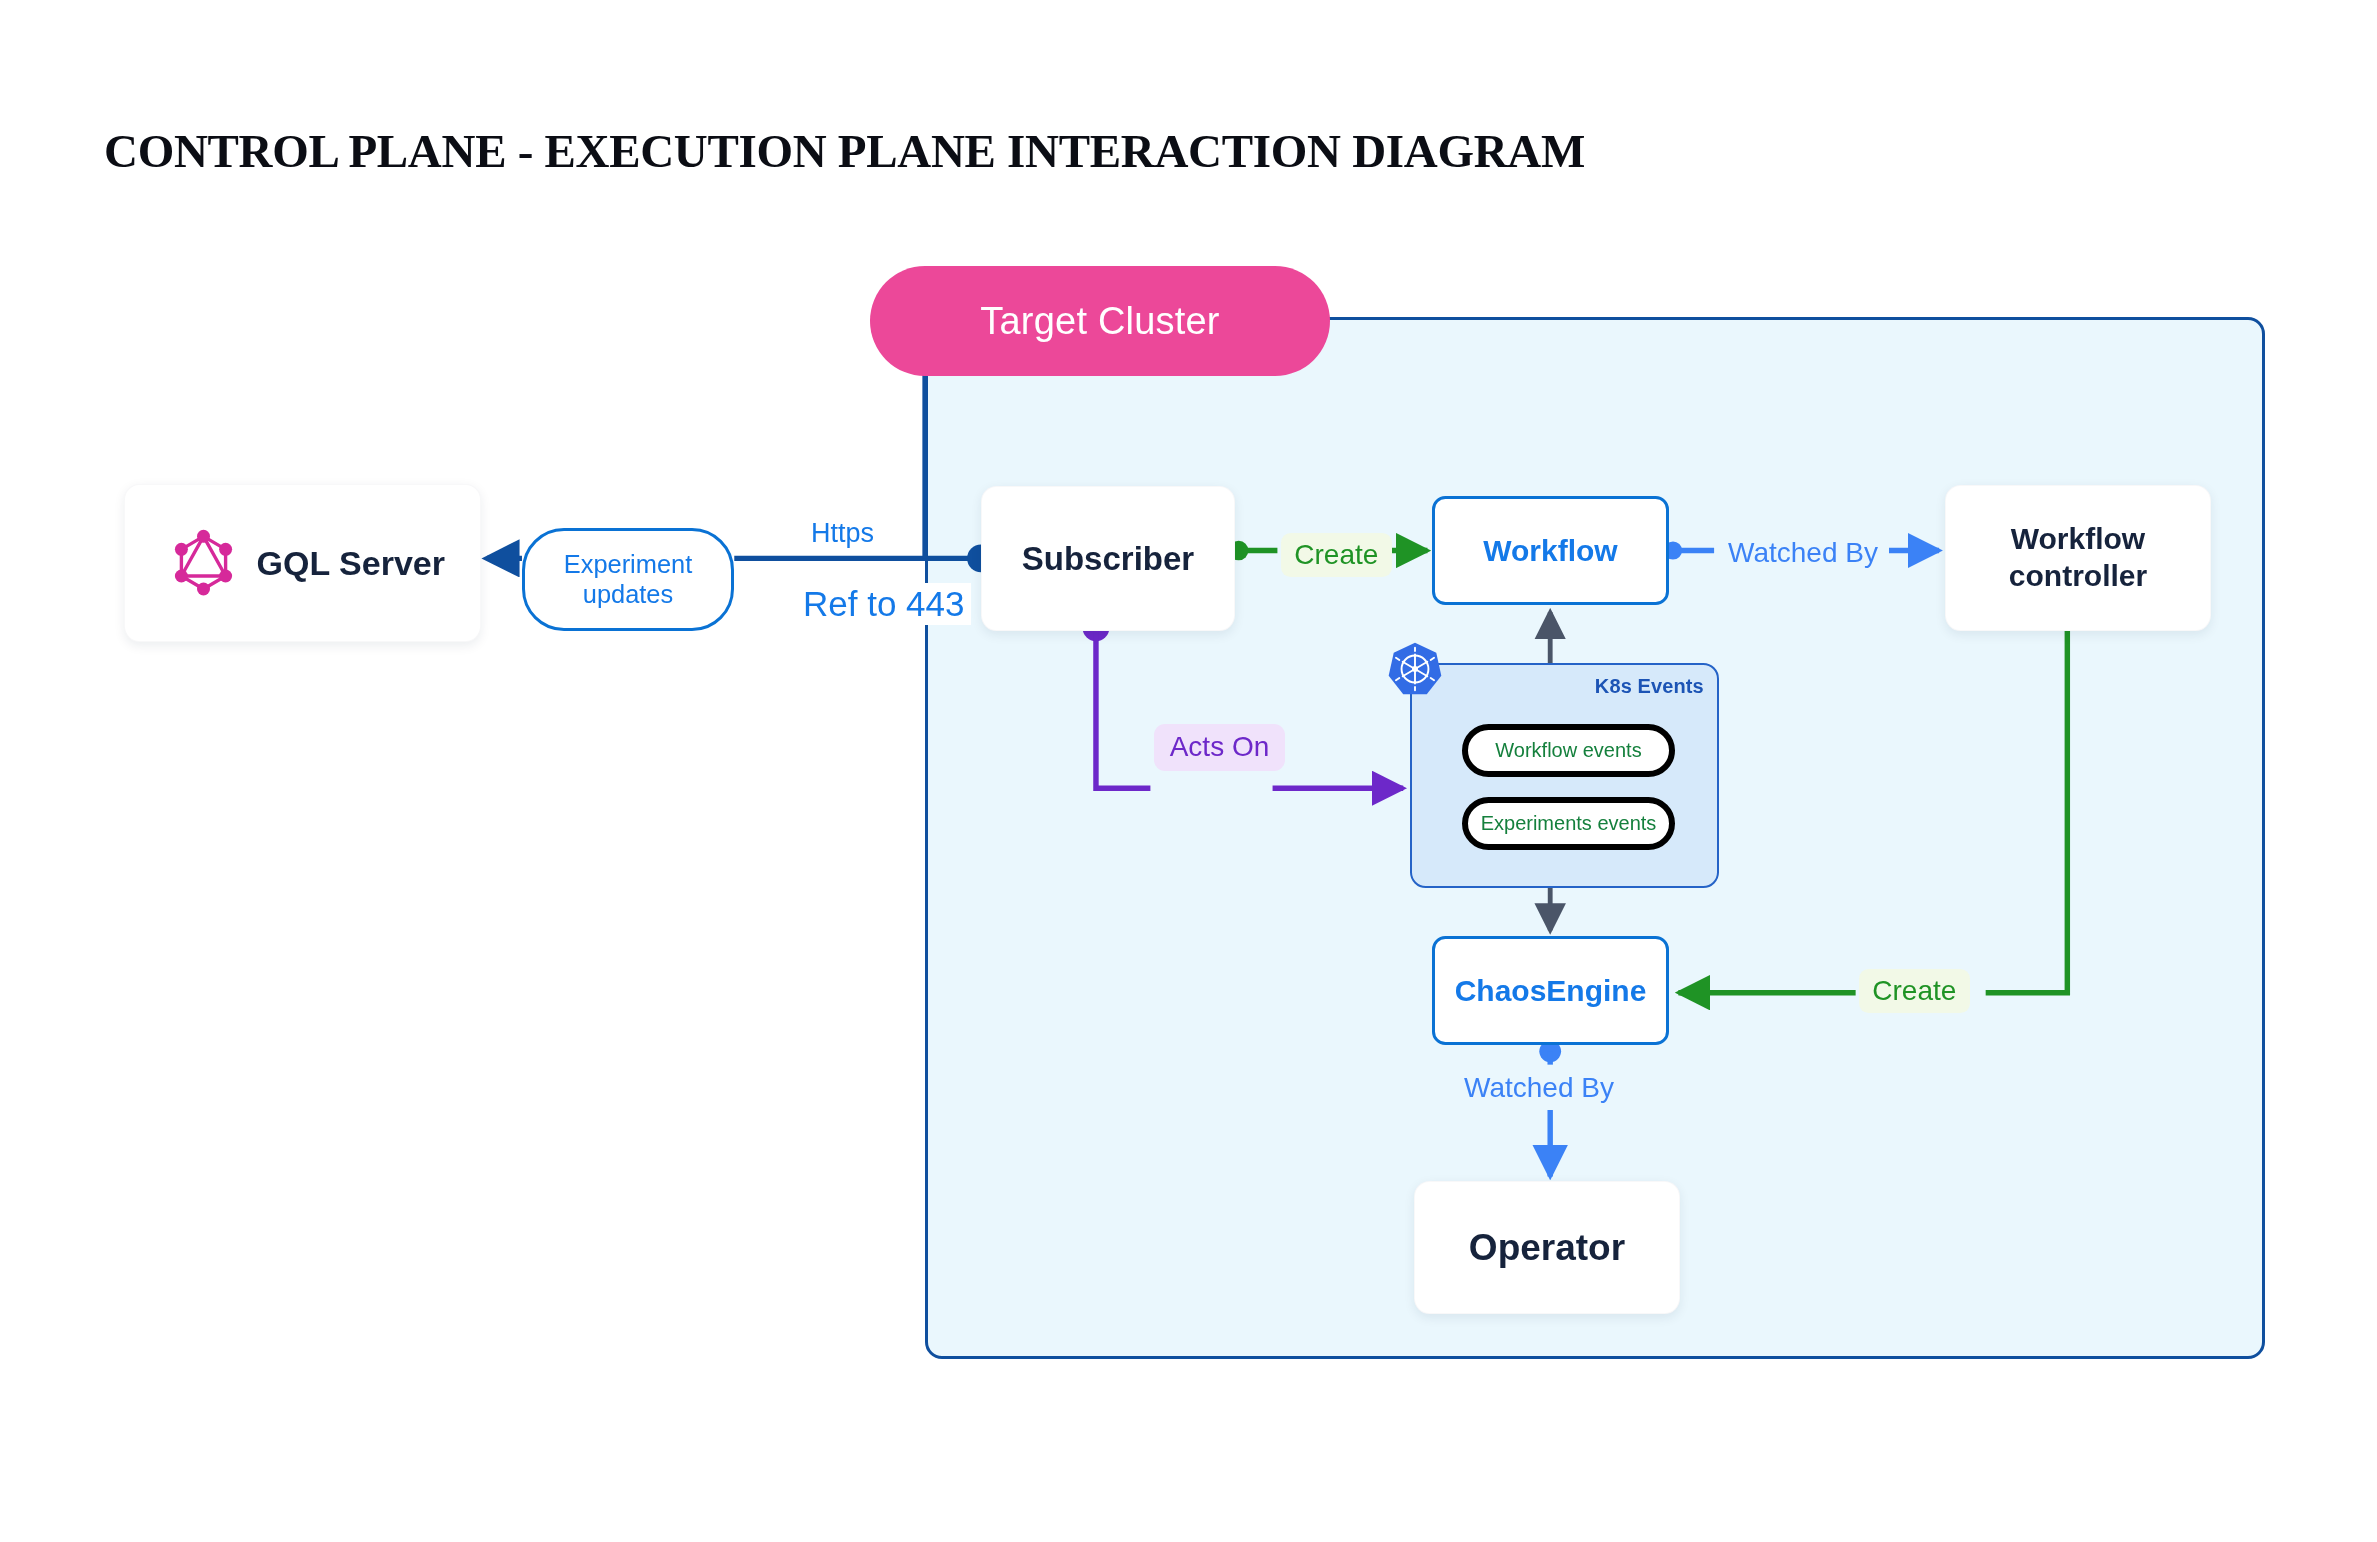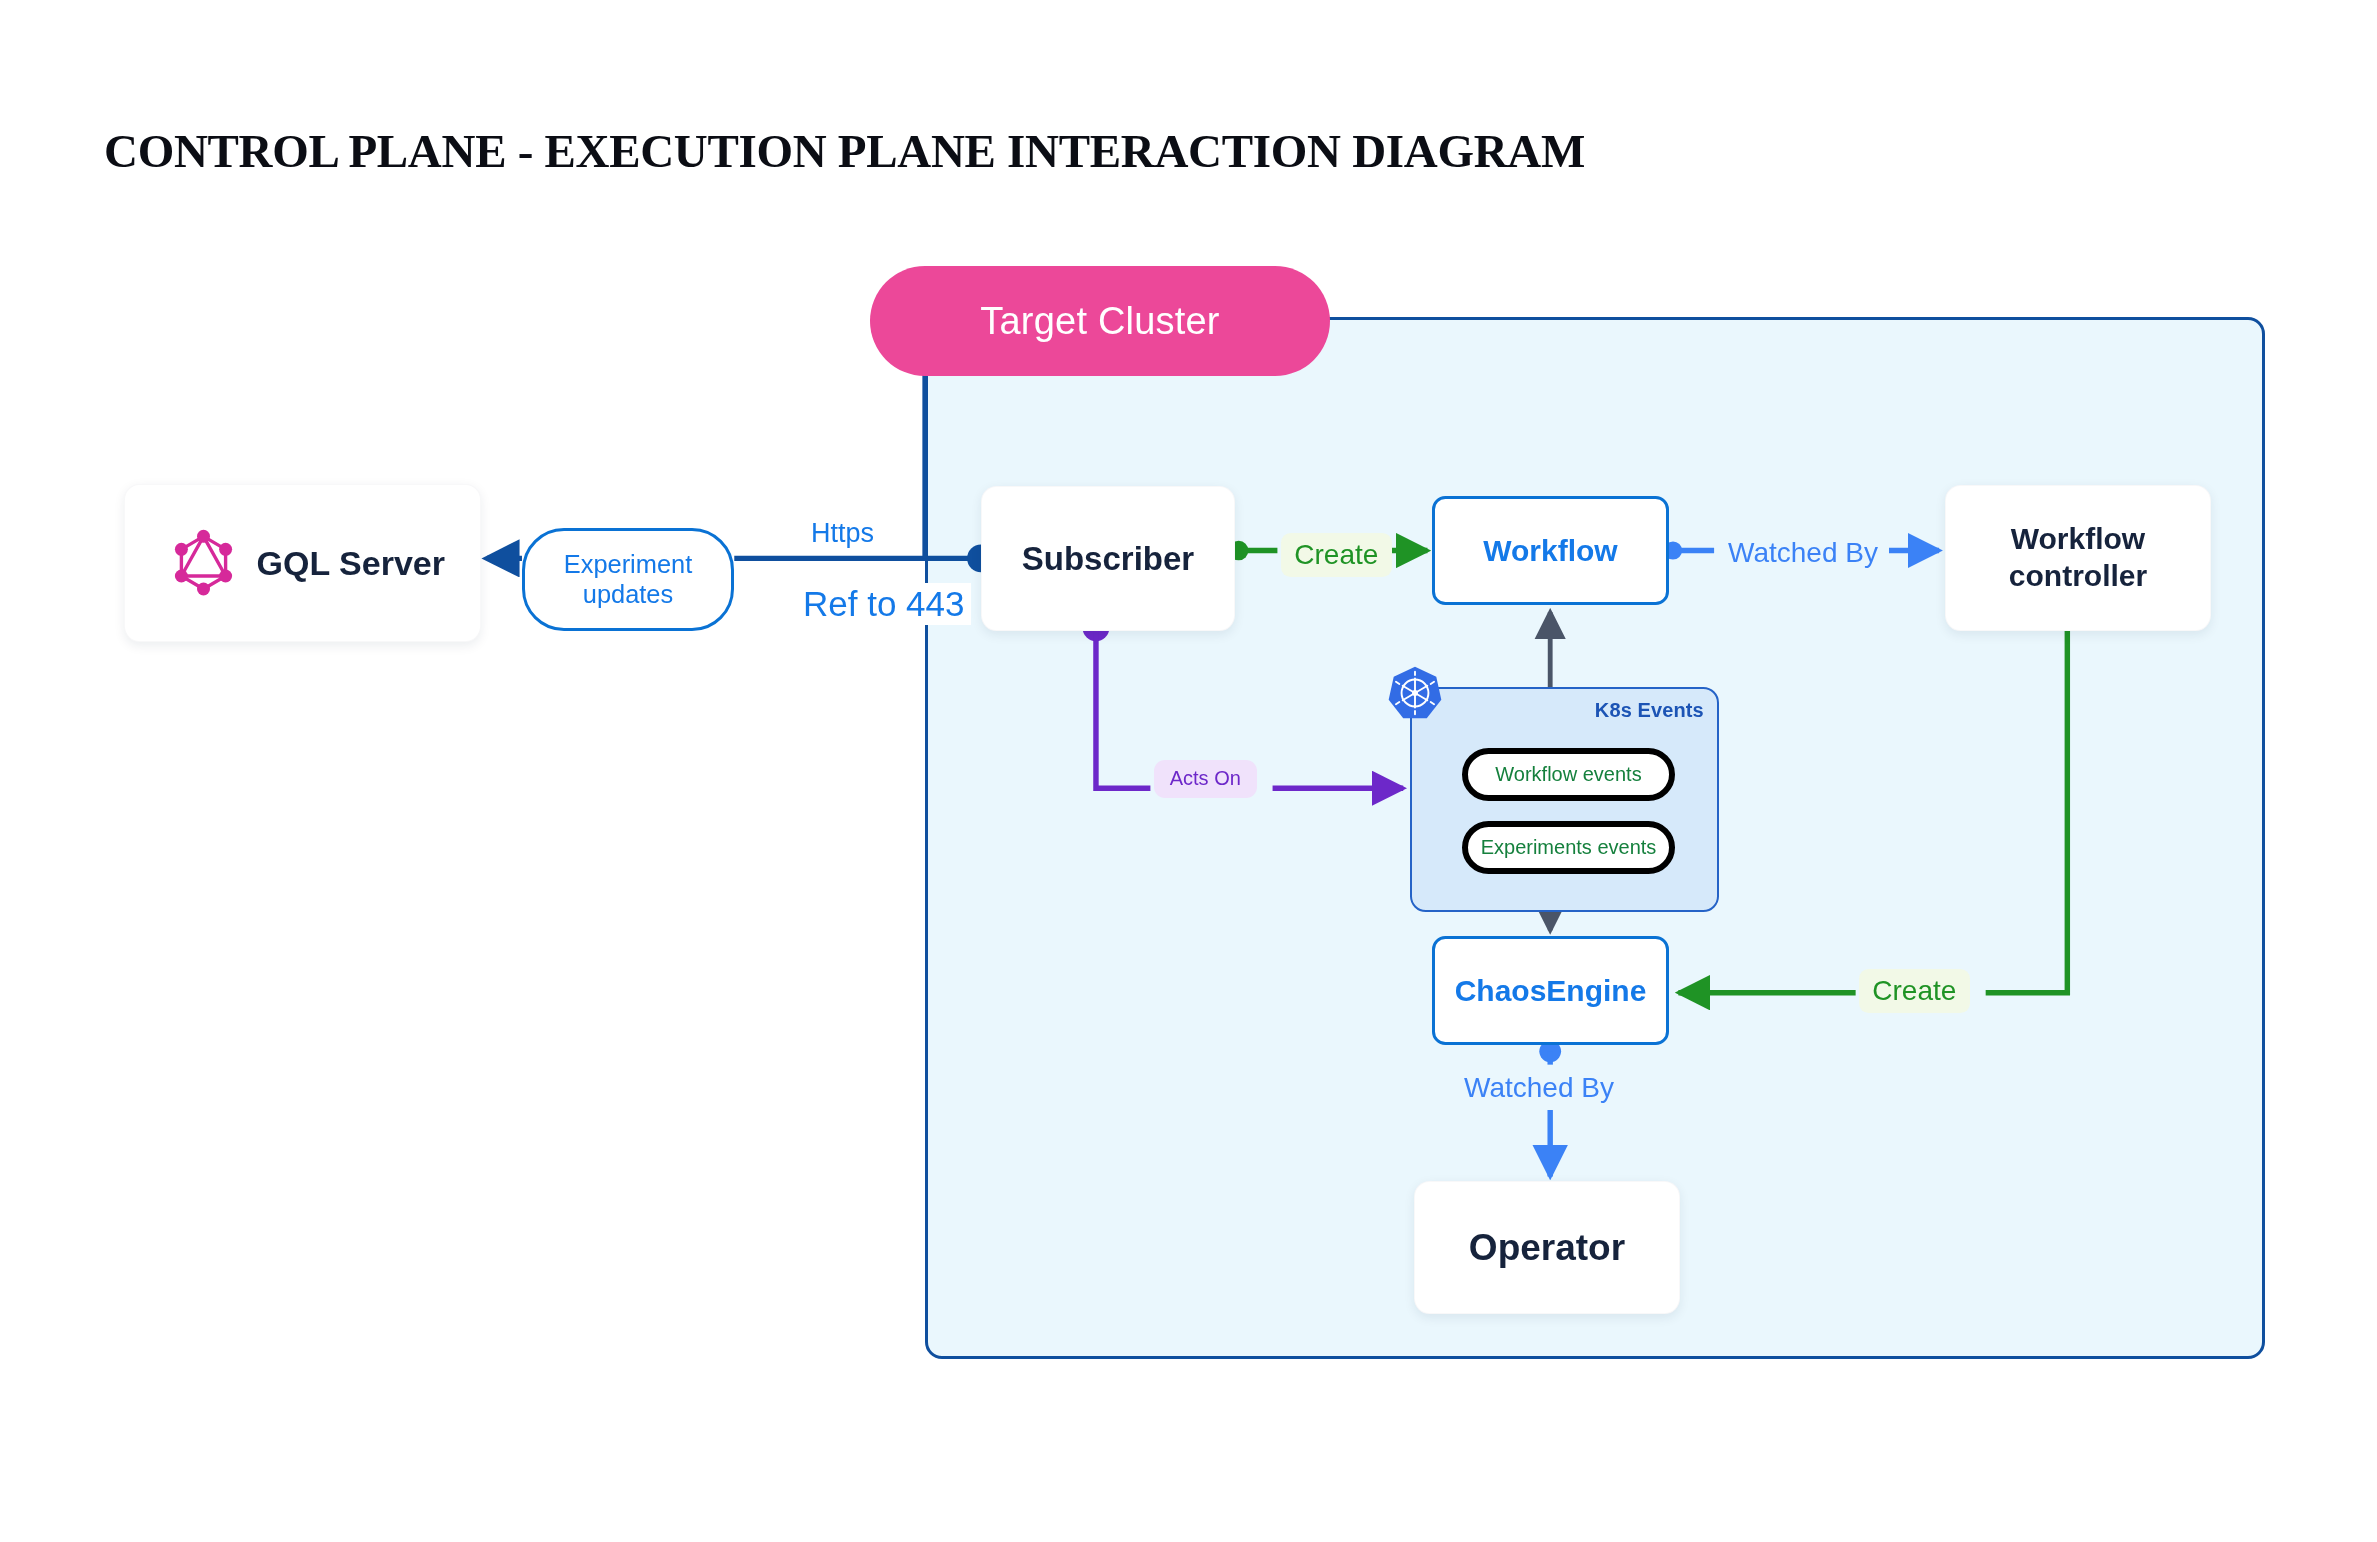--- a/index.html
+++ b/index.html
@@ -170,21 +170,20 @@
   #k8s-panel {
     position: absolute;
     left: 1410px;
     top: 663px;
     width: 309px;
     height: 225px;
     box-sizing: border-box;
     background: #d6e9fa;
     border: 2.4px solid #2563c7;
     border-radius: 15.7px;
-    margin-top: 24px;
   }
   #k8s-panel-title {
     position: absolute;
     right: 13.3px;
     top: 9.7px;
     font-size: 20px;
     font-weight: 700;
     color: #1c54b5;
     letter-spacing: 0.1px;
   }
@@ -272,26 +271,26 @@
     top: 532px;
     padding: 4.8px 11px;
     background: #eaf7fd;
     border-radius: 6px;
     color: #3b82f6;
     font-size: 28px;
   }
 
   #label-acts-on {
     left: 1154px;
-    top: 760px;
+    top: 724px;
     padding: 7.3px 15.7px;
     background: #f0e2fb;
     border-radius: 11px;
     color: #6d28c9;
-    font-size: 20px;
+    font-size: 28px;
   }
 
   #label-create-chaosengine {
     left: 1859px;
     top: 969px;
     padding: 6px 13.3px;
     background: #f2f9e7;
     border-radius: 9.7px;
     color: #1f9325;
     font-size: 28px;

